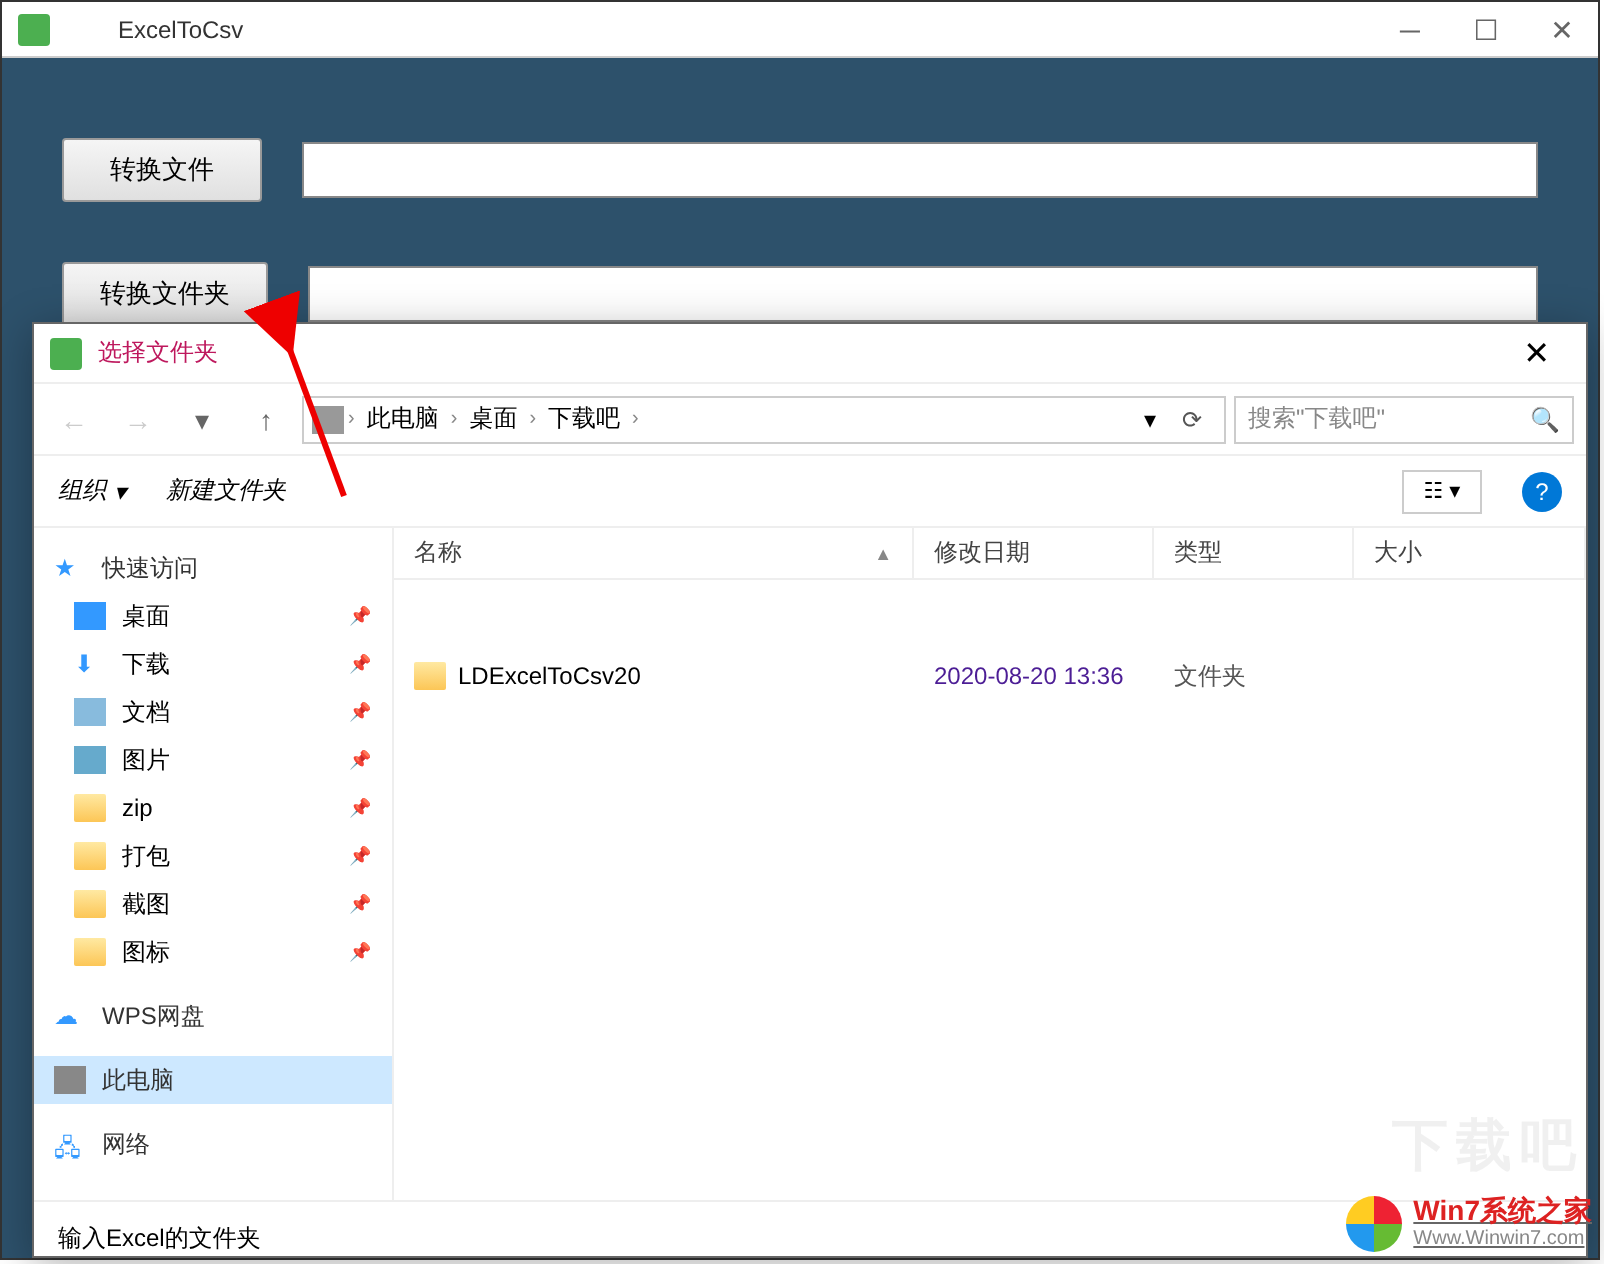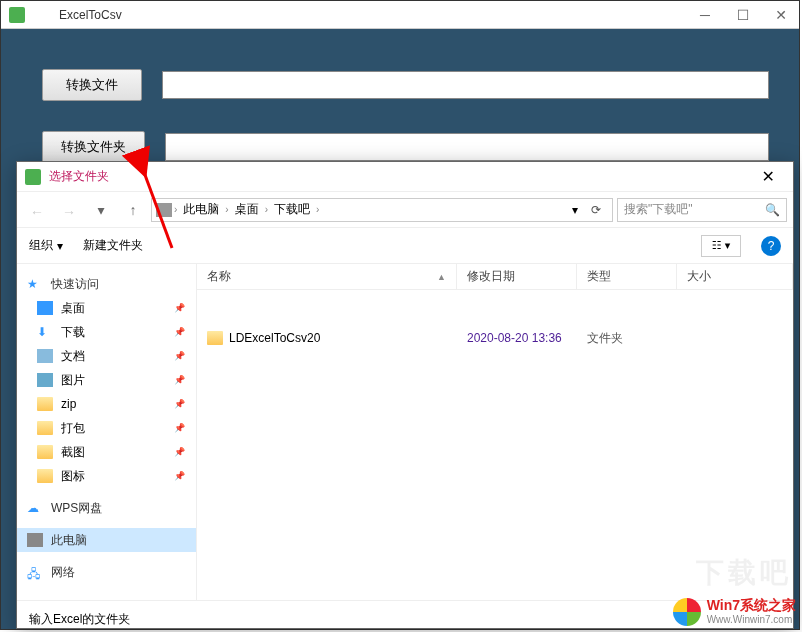--- a/index.html
+++ b/index.html
@@ -8,21 +8,21 @@
 
 .main-win { position: absolute; top: 0; left: 0; width: 800px; height: 630px; border: 1px solid #333; background: #2d516b; }
 .main-titlebar { height: 28px; background: #fff; display: flex; align-items: center; padding: 0 8px; border-bottom: 1px solid #ccc; gap: 26px; }
 .main-titlebar .app-icon { width: 16px; height: 16px; background: #4caf50; margin-right: 8px; border-radius: 2px; }
 .main-titlebar .title { font-size: 12px; color: #333; flex: 1; }
 .main-titlebar .winbtns { display: flex; gap: 18px; color: #666; font-size: 14px; }
 .main-titlebar .winbtns span { cursor: pointer; width: 20px; text-align: center; }
 
 .main-body { padding: 40px 30px; }
 .row { display: flex; align-items: center; margin-bottom: 30px; gap: 20px; }
-.btn { background: linear-gradient(#f5f5f5,#e0e0e0); border: 1px solid #999; padding: 6px 18px; font-size: 13px; cursor: pointer; border-radius: 2px; min-width: 100px; text-align: center; margin-left: 11px; }
+.btn { background: linear-gradient(#f5f5f5,#e0e0e0); border: 1px solid #999; padding: 6px 18px; font-size: 13px; cursor: pointer; border-radius: 2px; min-width: 100px; text-align: center; }
 .txt-input { flex: 1; height: 28px; background: #fff; border: 1px solid #888; padding: 0 6px; font-size: 12px; }
 
 
 .dialog { position: absolute; left: 16px; top: 161px; width: 778px; height: 468px; background: #fff; border: 1px solid #666; box-shadow: 0 4px 20px rgba(0,0,0,0.3); display: flex; flex-direction: column; }
 .dlg-titlebar { height: 30px; display: flex; align-items: center; padding: 0 8px; border-bottom: 1px solid #eee; }
 .dlg-titlebar .dlg-icon { width: 16px; height: 16px; background: #4caf50; margin-right: 8px; border-radius: 2px; }
 .dlg-titlebar .dlg-title { font-size: 12px; color: #be185d; flex: 1; }
 .dlg-titlebar .close { font-size: 16px; cursor: pointer; padding: 0 10px; }
 
 .dlg-nav { height: 36px; display: flex; align-items: center; padding: 0 6px; gap: 4px; border-bottom: 1px solid #eee; }
@@ -30,21 +30,21 @@
 .nav-btn.disabled { color: #ccc; }
 .addr-bar { flex: 1; height: 24px; border: 1px solid #ccc; display: flex; align-items: center; padding: 0 4px; gap: 2px; font-size: 12px; background: #fff; }
 .addr-bar .seg { padding: 2px 4px; cursor: pointer; }
 .addr-bar .sep { color: #888; font-size: 10px; }
 .addr-bar .pc-ico { width: 16px; height: 14px; background: #999; display: inline-block; }
 .addr-refresh { width: 24px; text-align: center; cursor: pointer; color: #555; }
 .search-box { width: 170px; height: 24px; border: 1px solid #ccc; display: flex; align-items: center; padding: 0 6px; font-size: 12px; color: #888; background: #fff; }
 .search-box .mag { margin-left: auto; color: #666; }
 
 .dlg-toolbar { height: 36px; display: flex; align-items: center; padding: 0 12px; gap: 20px; border-bottom: 1px solid #eee; font-size: 12px; }
-.tb-item { cursor: pointer; display: flex; align-items: center; gap: 4px; }
+.tb-item { cursor: pointer; display: flex; align-items: center; gap: 4px; font-style: italic; }
 .tb-spacer { flex: 1; }
 .view-btn { width: 40px; height: 22px; border: 1px solid #ccc; display: flex; align-items: center; justify-content: center; cursor: pointer; font-size: 11px; }
 .help-btn { width: 20px; height: 20px; border-radius: 50%; background: #0078d7; color: #fff; display: flex; align-items: center; justify-content: center; font-size: 12px; cursor: pointer; }
 
 .dlg-content { flex: 1; display: flex; overflow: hidden; }
 .sidebar { width: 180px; border-right: 1px solid #eee; padding: 8px 0; overflow-y: auto; font-size: 12px; }
 .sb-item { display: flex; align-items: center; padding: 4px 10px 4px 20px; gap: 8px; cursor: pointer; height: 24px; }
 .sb-item.group { padding-left: 10px; font-weight: normal; color: #333; }
 .sb-item.selected { background: #cde8ff; }
 .sb-item .ico { width: 16px; height: 14px; display: inline-block; flex-shrink: 0; }
@@ -75,21 +75,21 @@
 .cell-type { width: 100px; color: #555; }
 
 .dlg-footer { border-top: 1px solid #eee; padding: 10px 12px 0; font-size: 12px; }
 .footer-label { display: inline-block; }
 
 
 .arrow { position: absolute; left: 130px; top: 148px; pointer-events: none; }
 .arrow svg { overflow: visible; }
 
 
-.watermark { position: absolute; right: 6px; bottom: 6px; display: flex; align-items: center; gap: 6px; font-size: 11px; color: #666; pointer-events: none; }
+.watermark { position: absolute; right: 6px; bottom: 6px; display: flex; align-items: center; gap: 6px; font-size: 11px; color: #666; pointer-events: none; text-decoration: underline; }
 .watermark .logo { width: 28px; height: 28px; border-radius: 50%; background: conic-gradient(#e23 0 25%, #6b3 0 50%, #29e 0 75%, #fc2 0 100%); }
 .watermark .txts { line-height: 1.2; text-align: left; }
 .watermark .t1 { color: #d22; font-size: 14px; font-weight: bold; }
 .watermark .t2 { color: #888; font-size: 10px; }
 .wm-faint { position: absolute; right: 10px; bottom: 40px; font-size: 28px; color: rgba(0,0,0,0.06); font-weight: bold; letter-spacing: 4px; pointer-events: none; }
 </style>
 </head>
 <body>
 
 <div class="main-win">

